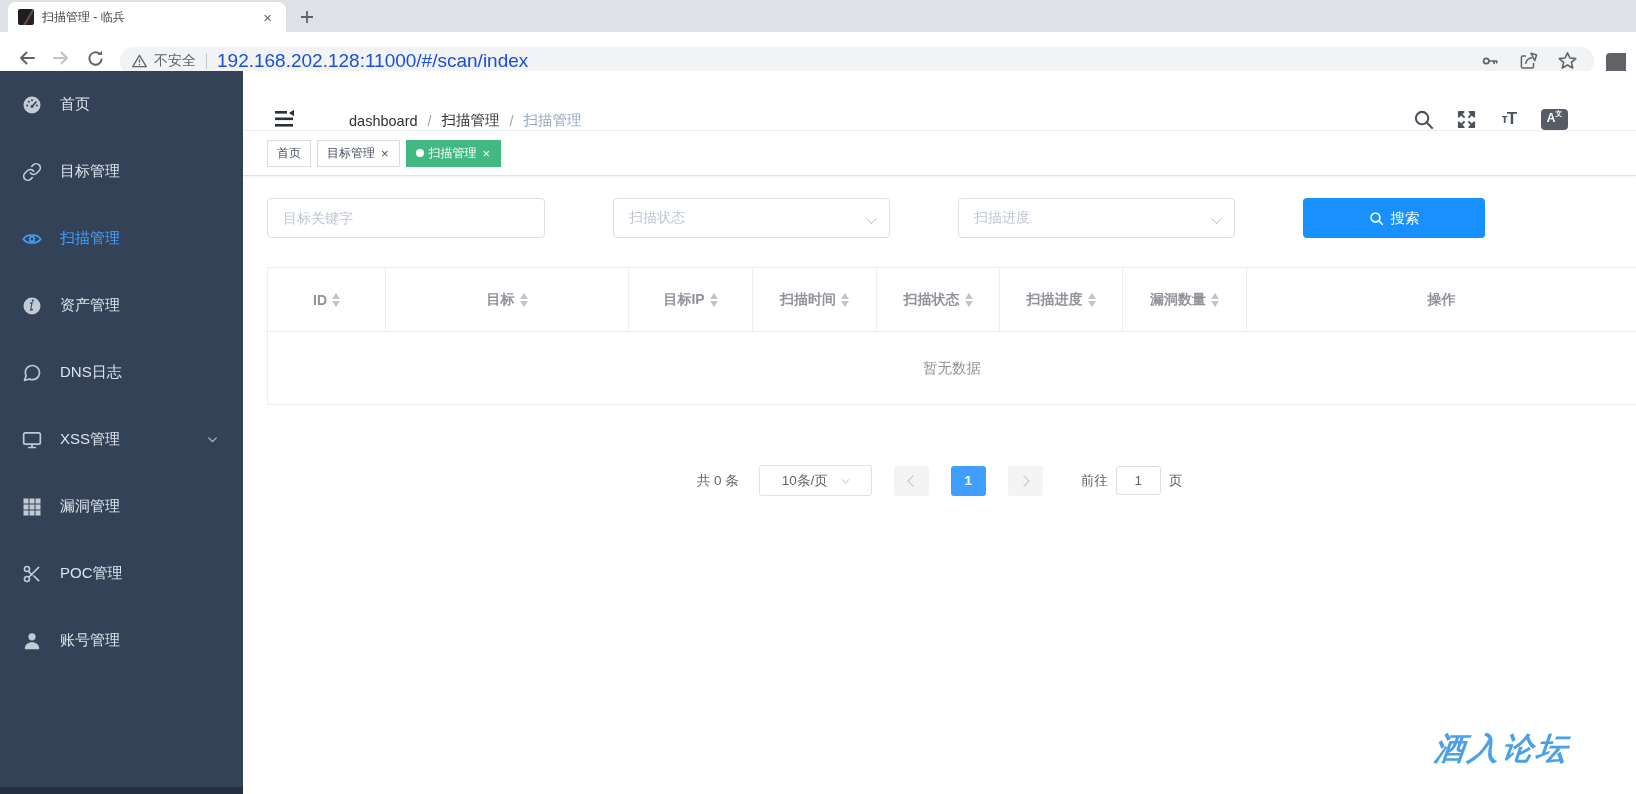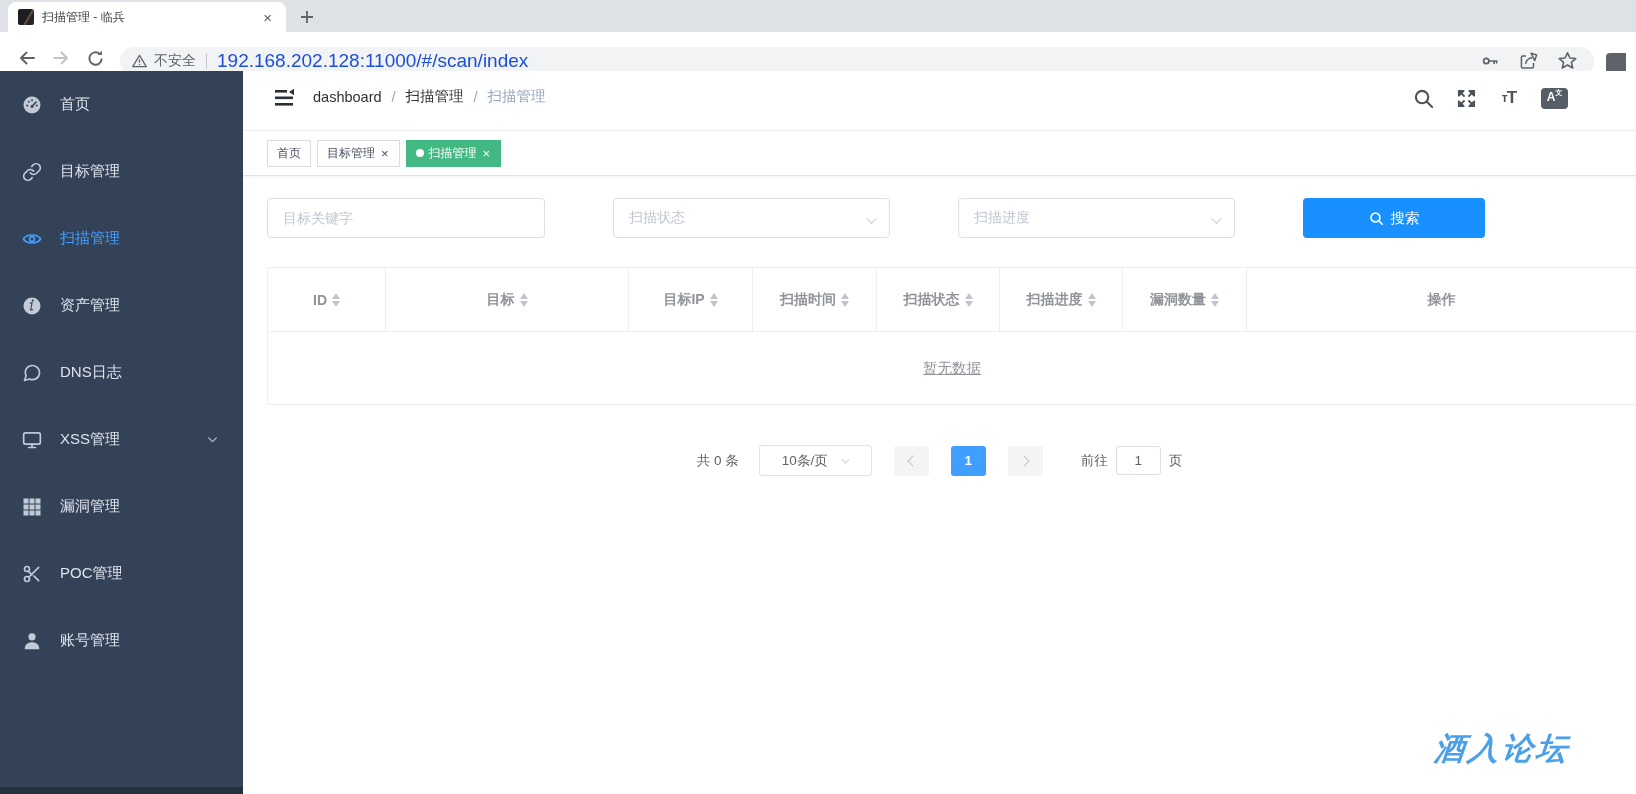--- a/index.html
+++ b/index.html
@@ -34,22 +34,22 @@
     display:flex; flex-direction:column; position:relative; }
   .side-item { height:67px; display:flex; align-items:center; padding:0 24px 0 22px; gap:18px;
     font-size:15px; cursor:pointer; color:#dde3ec; }
   .side-item .s-ico { width:20px; height:20px; color:#c2cad6; flex:0 0 auto; }
   .side-item.active { color:#409EFF; }
   .side-item.active .s-ico { color:#409EFF; }
   .side-item .grow { flex:1; }
   .side-scroll { position:absolute; left:0; right:0; bottom:0; height:7px; background:#26303f; }
 
   .main { flex:1; position:relative; background:#fff; min-width:0; }
-  .navbar { height:60px; display:flex; align-items:flex-start; padding:16px 68px 0 30px;
-    border-bottom:1px solid #eef0f2; }
+  .navbar { height:60px; display:flex; align-items:flex-end; padding:16px 68px 0 30px;
+    border-bottom:1px solid #eef0f2;gap:36px; }
   .hamburger { width:22px; height:22px; color:#2b2f36; cursor:pointer; }
   .crumbs { display:flex; align-items:center; margin-left:18px; font-size:14.5px; gap:10px; }
   .crumb { color:#303133; }
   .crumb.link { cursor:pointer; }
   .crumb.last { color:#97a8be; }
   .crumb-sep { color:#97a8be; }
   .nav-right { margin-left:auto; display:flex; align-items:center; gap:21px; color:#4d535b; }
   .nav-right .nico { width:22px; height:22px; cursor:pointer; display:flex; align-items:center; justify-content:center; }
   .tt { font-size:17px; font-weight:700; color:#4d535b; letter-spacing:-1px; }
   .tt small { font-size:12px; font-weight:700; }
@@ -84,23 +84,23 @@
   .table { margin-top:29px; border-top:1px solid #ebeef5; border-left:1px solid #ebeef5; }
   .thead { display:flex; height:64px; border-bottom:1px solid #ebeef5; }
   .th { display:flex; align-items:center; justify-content:center; gap:5px; font-size:14px;
     font-weight:700; color:#909399; border-right:1px solid #ebeef5; cursor:pointer; }
   .th.last { flex:1; border-right:none;font-family:Liberation Mono, monospace; }
   .caret { display:inline-flex; flex-direction:column; gap:2px; }
   .caret i { width:0; height:0; border-left:4.5px solid transparent; border-right:4.5px solid transparent; }
   .caret .up { border-bottom:6px solid #c0c4cc; }
   .caret .dn { border-top:6px solid #c0c4cc; }
   .tbody-empty { height:73px; display:flex; align-items:center; justify-content:center;
-    color:#909399; font-size:14.5px; border-bottom:1px solid #ebeef5;text-decoration:underline; }
-
-  .pager { margin-top:40px; width:1345px; display:flex; align-items:center; justify-content:center;
+    color:#909399; font-size:14.5px; border-bottom:1px solid #ebeef5; }
+
+  .pager { margin-top:60px; width:1345px; display:flex; align-items:center; justify-content:center;
     gap:16px; font-size:13.5px; color:#606266; }
   .pg-total { margin-right:4px; }
   .pg-size { width:113px; height:31px; border:1px solid #e0e3e9; border-radius:3px; display:flex;
     align-items:center; justify-content:center; gap:14px; color:#606266; cursor:pointer; position:relative; }
   .pg-size .chev { width:7px; height:7px; border-right:1.4px solid #c0c4cc;
     border-bottom:1.4px solid #c0c4cc; transform:rotate(45deg) scale(.8); margin-top:-3px; }
   .pg-btn { width:35px; height:30px; border-radius:3px; background:#f4f4f5; display:flex;
     align-items:center; justify-content:center; cursor:pointer; margin-left:6px; }
   .pg-btn .ar { width:8px; height:8px; border-left:1.6px solid #c0c4cc; border-bottom:1.6px solid #c0c4cc; }
   .pg-btn .ar.prev { transform:rotate(45deg); margin-left:3px; }

